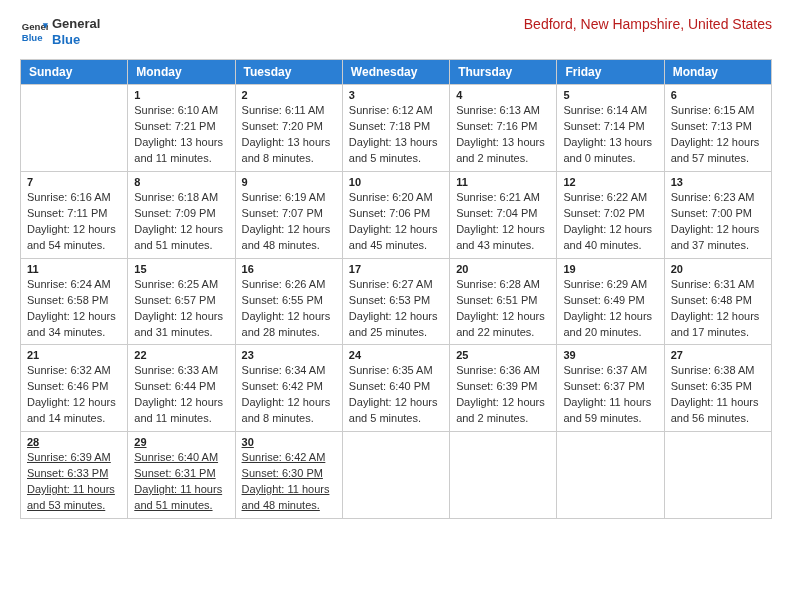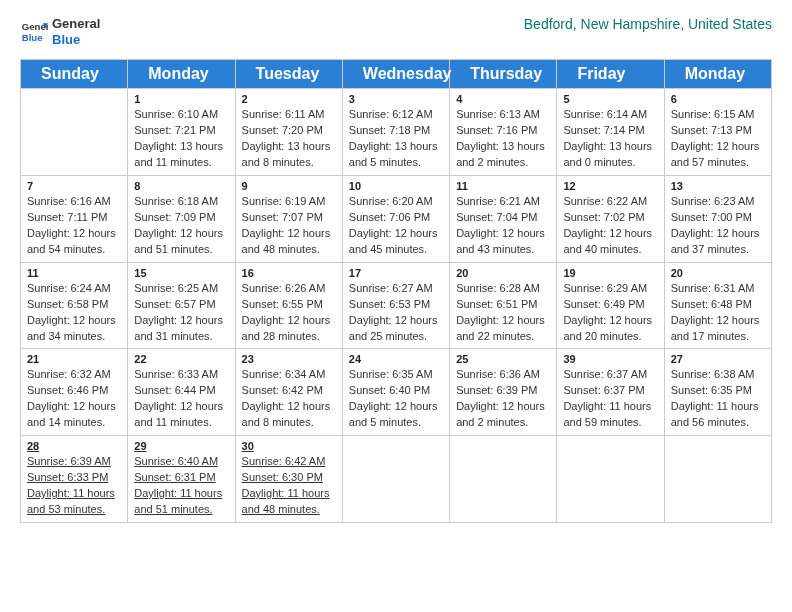--- a/index.html
+++ b/index.html
@@ -40,33 +40,33 @@
     .title-block {
       text-align: right;
     }
     .month-title {
       font-size: 30px;
       font-weight: normal;
       color: #222;
     }
     .location {
       font-size: 14px;
-      color: #0f766e;
+      color: #b91c1c;
     }
     table {
       width: 100%;
       border-collapse: collapse;
       table-layout: fixed;
     }
     thead tr th {
       background: #2b7fd4;
       color: #fff;
-      font-size: 16px;
+      font-size: 12px;
       font-weight: bold;
-      padding: 5px 20px;
+      padding: 5px 8px;
       text-align: left;
       border: 1px solid #ccc;
     }
     tbody tr td {
       vertical-align: top;
       border: 1px solid #ccc;
       padding: 4px 6px;
       height: 82px;
       font-size: 10px;
       color: #333;

